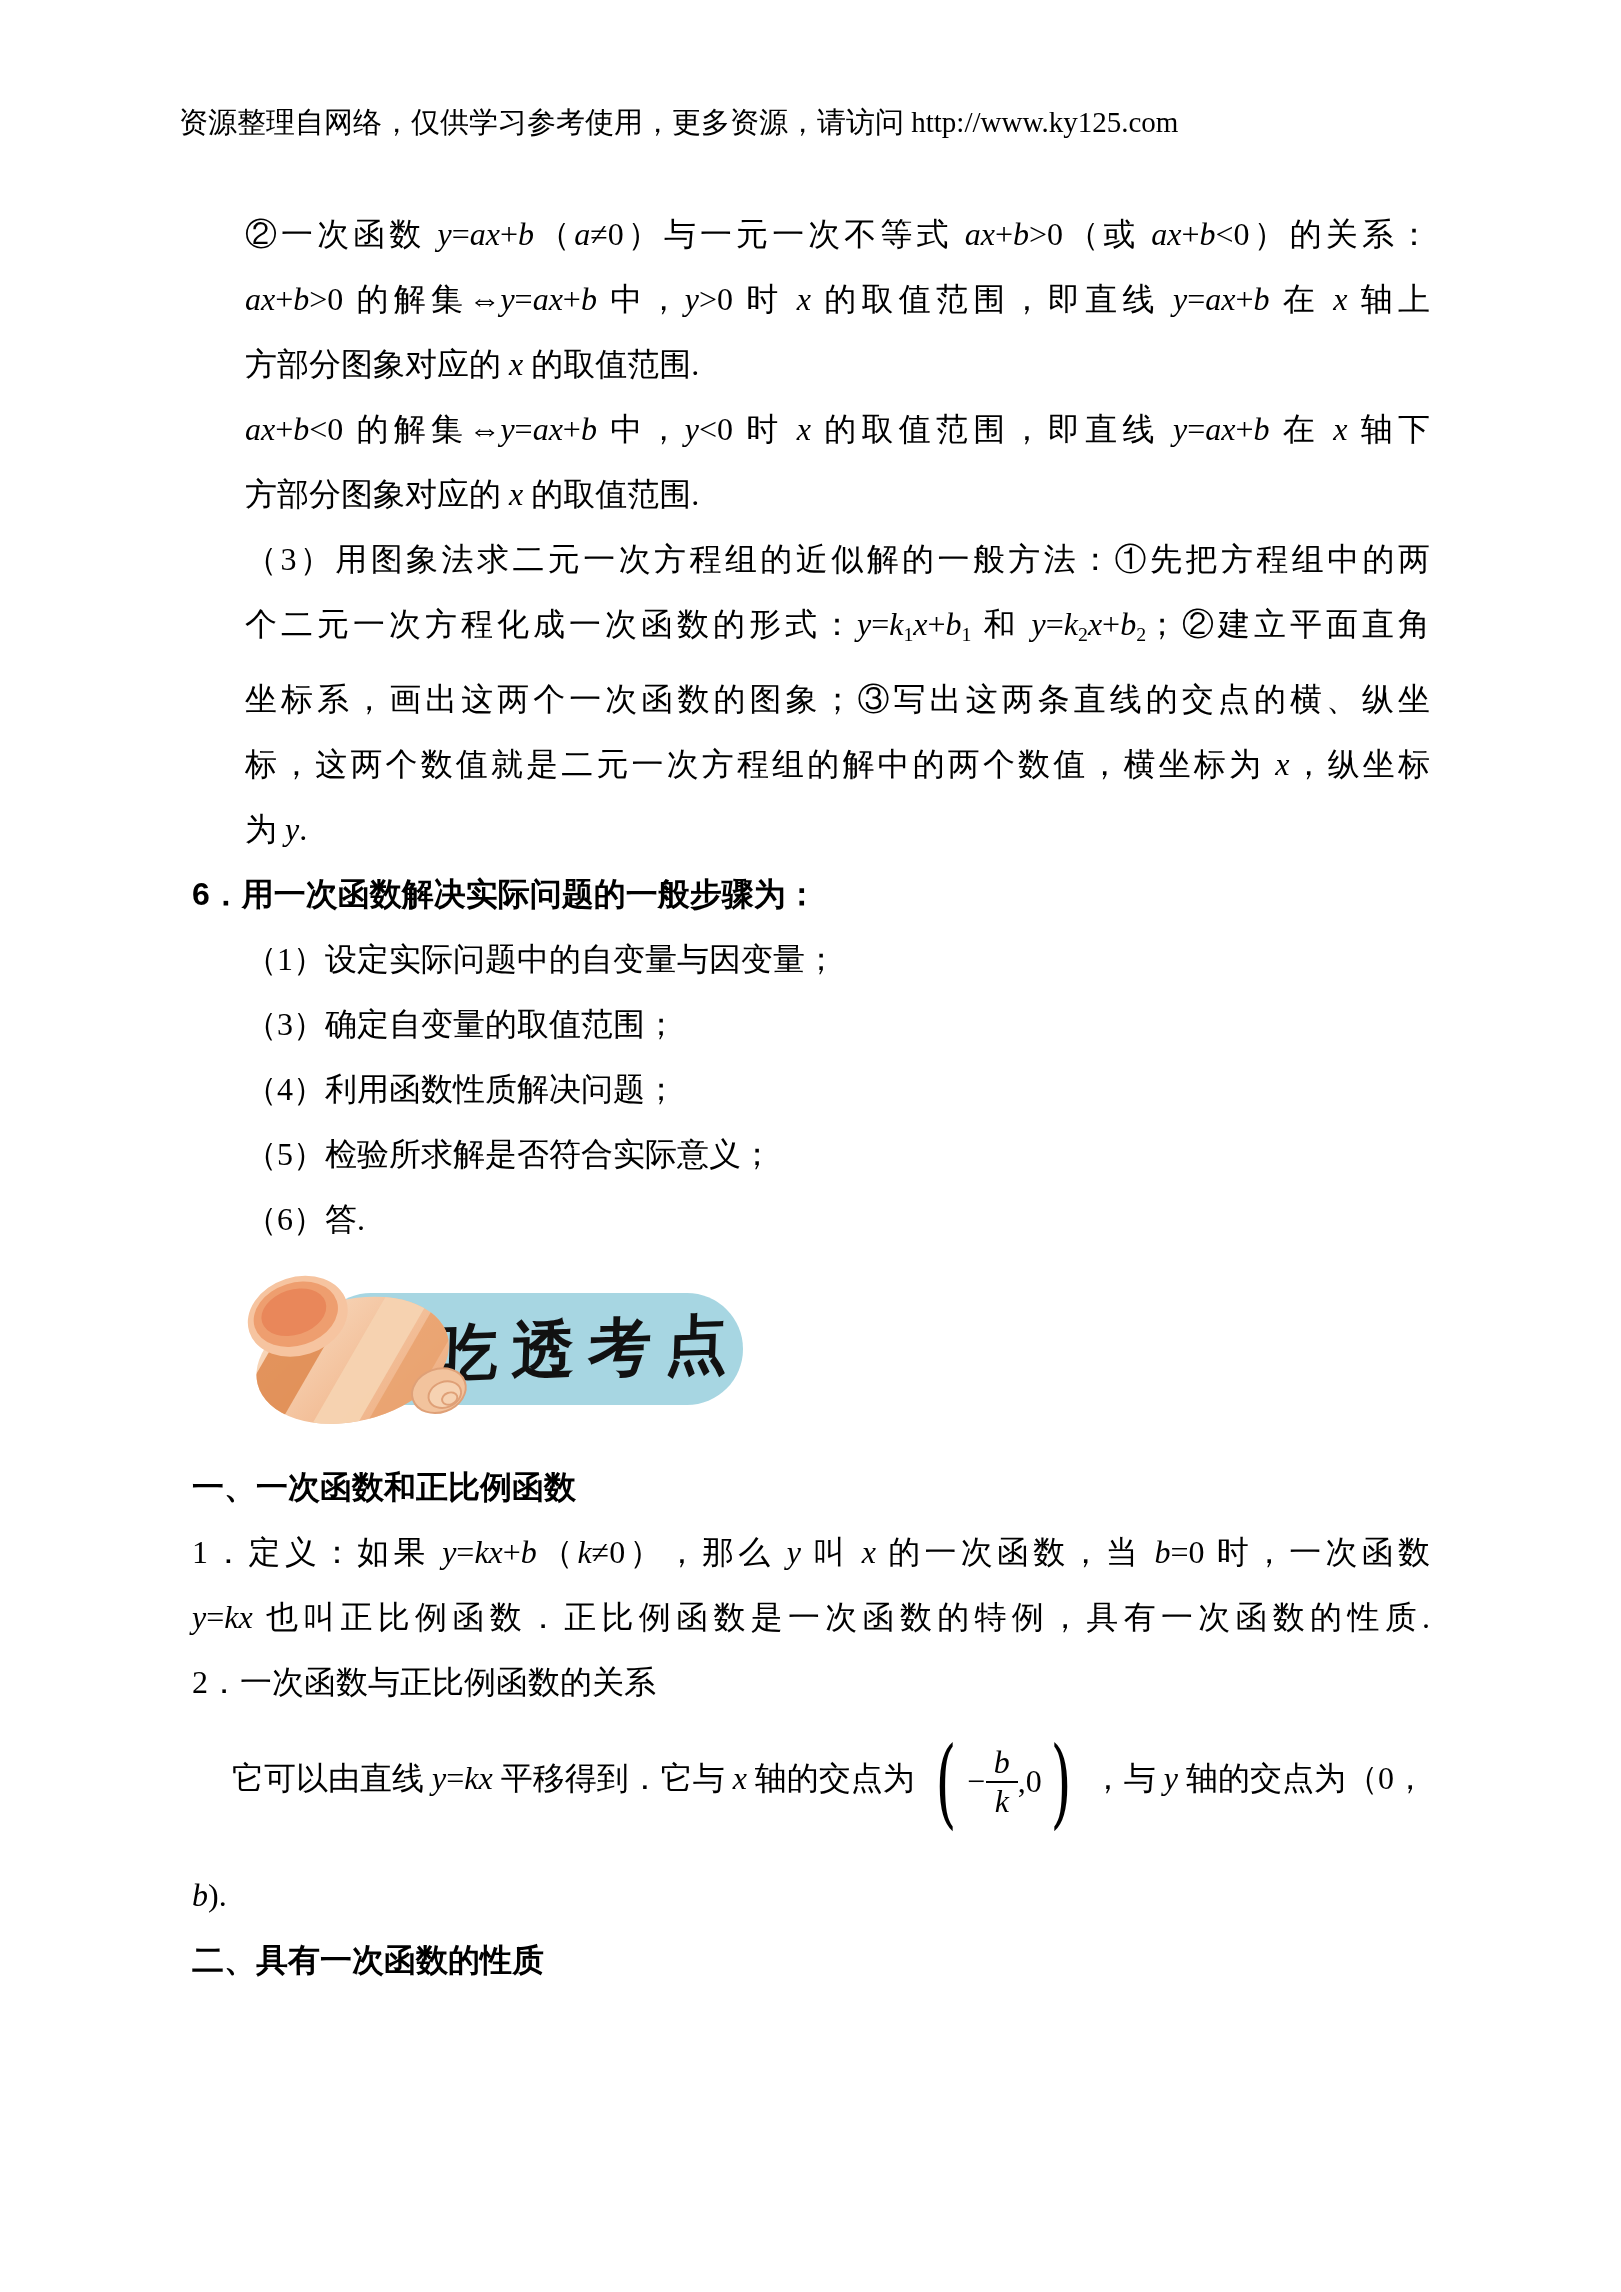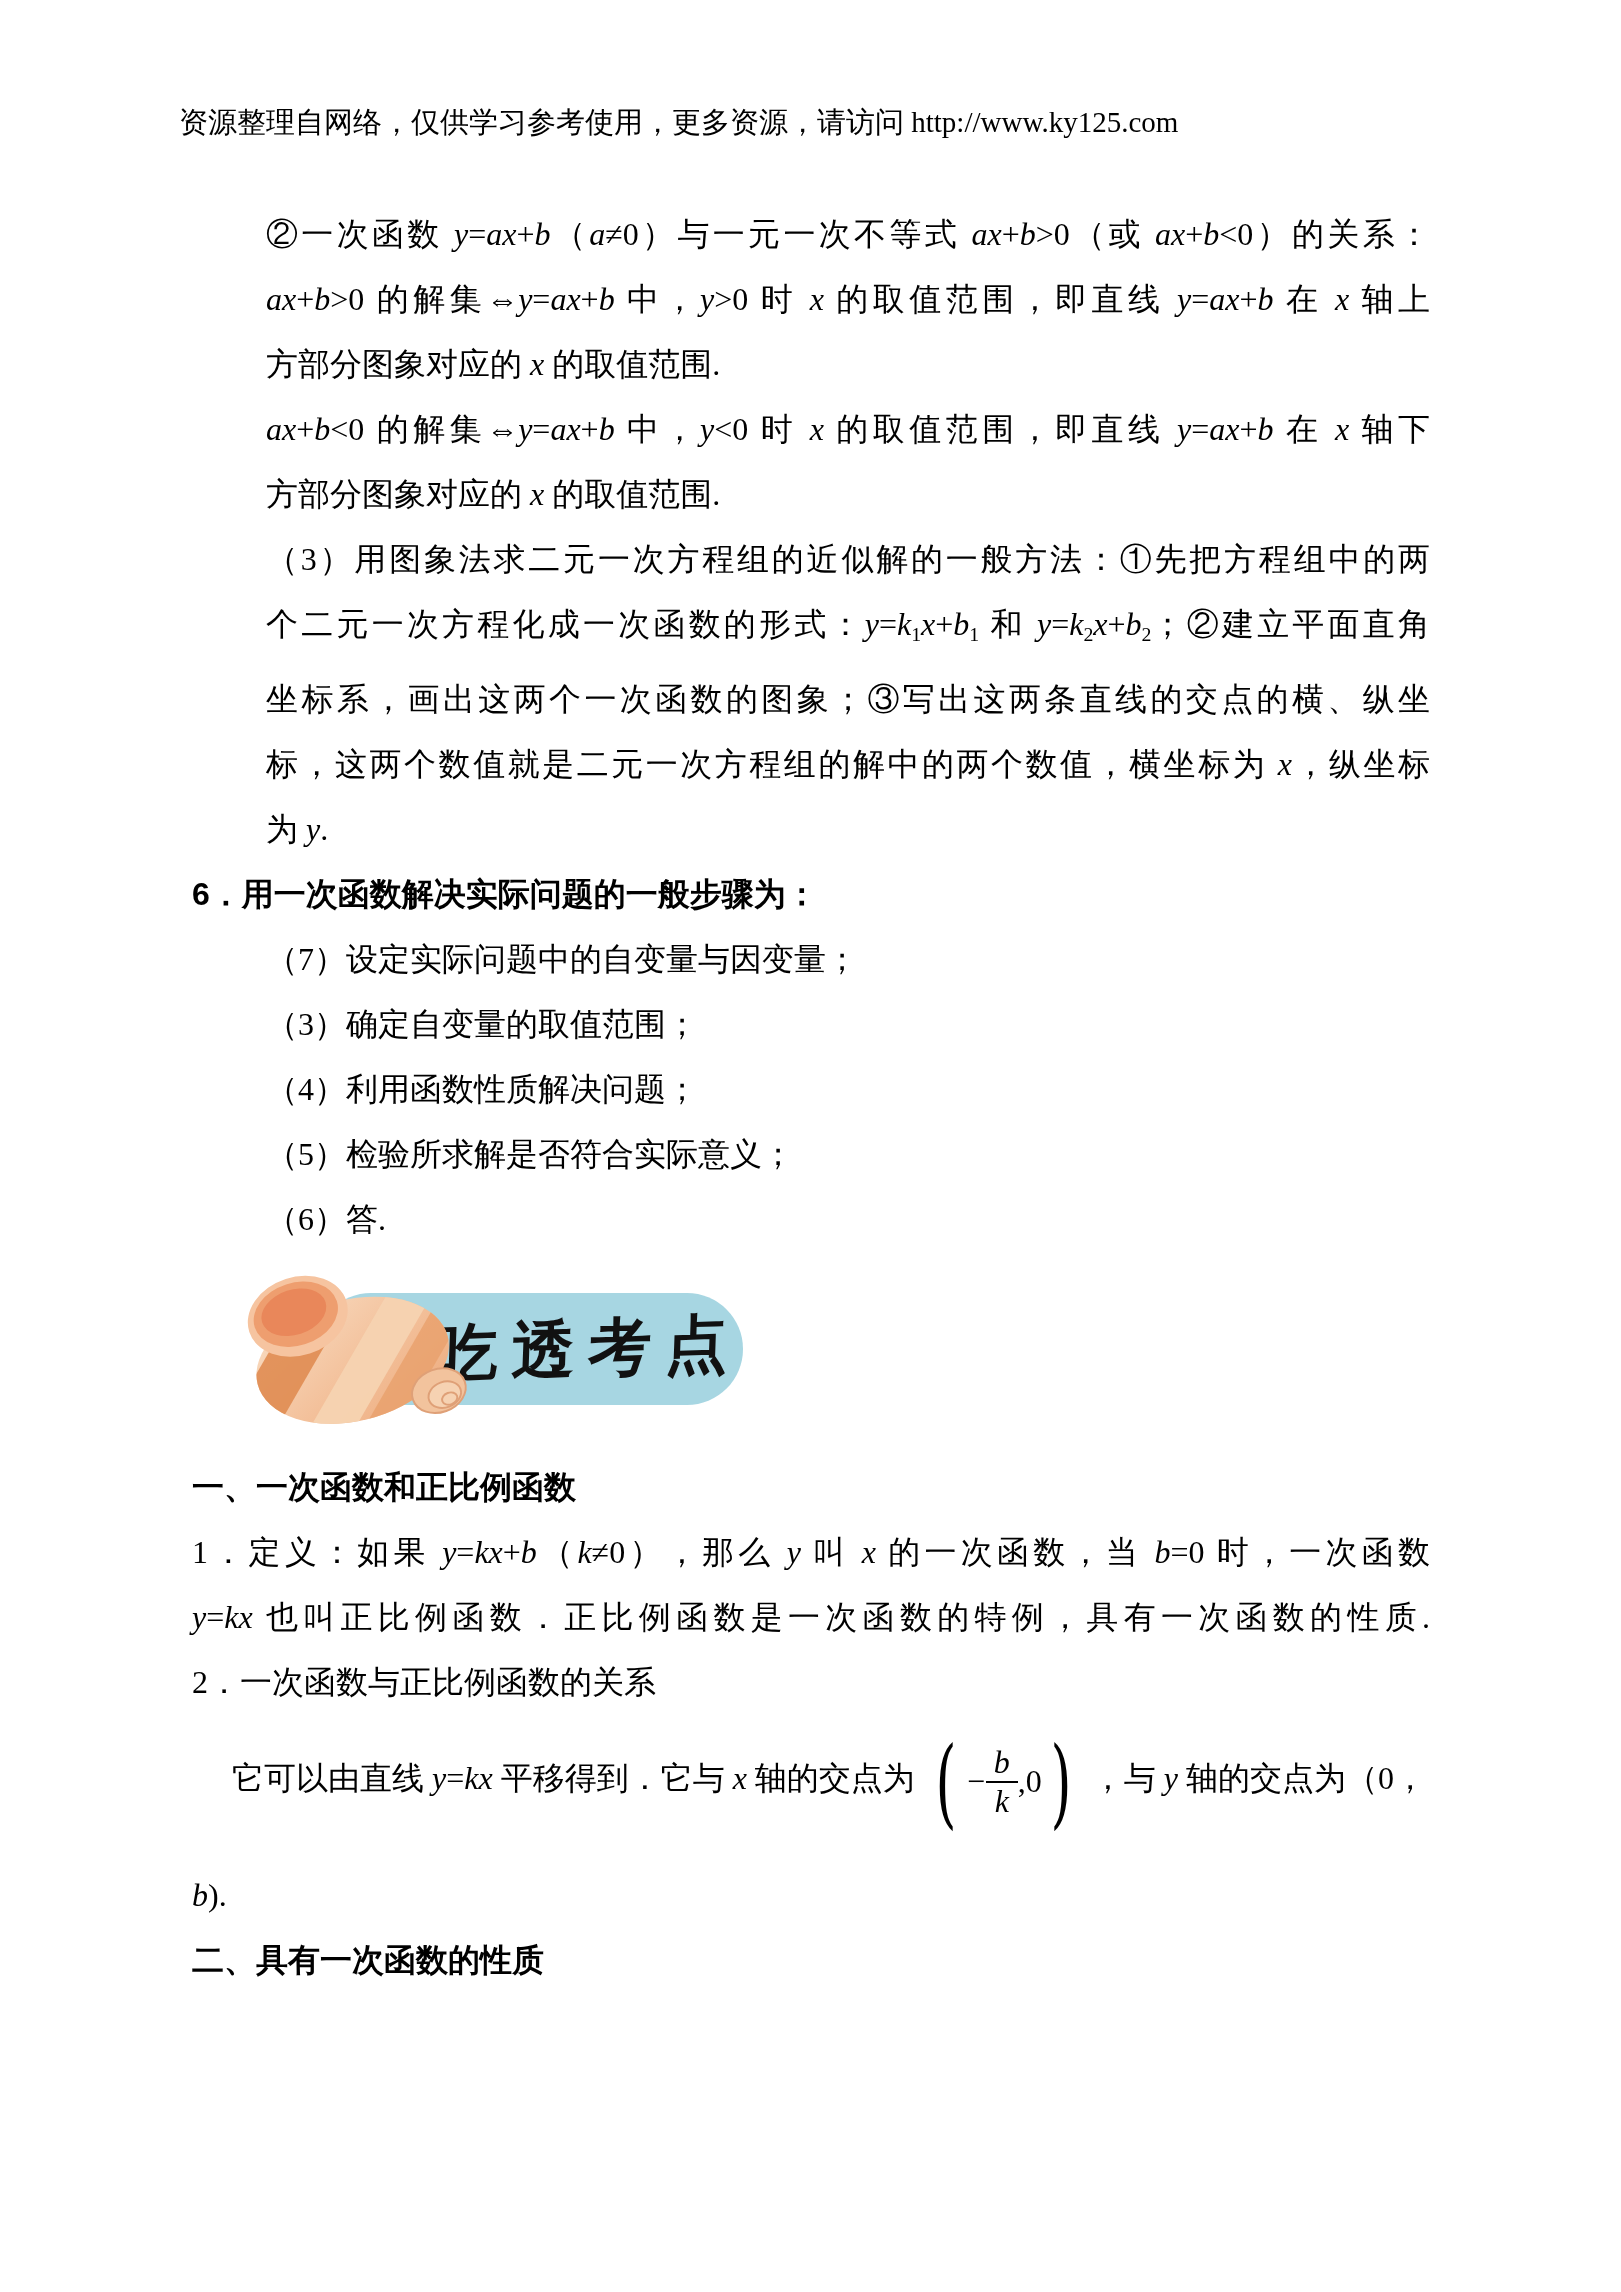--- a/index.html
+++ b/index.html
@@ -2,21 +2,21 @@
 <html><head>
 <meta charset="utf-8">
 <style>
   html,body{margin:0;padding:0;background:#ffffff;}
   body{width:1621px;height:2293px;position:relative;color:#000;
        font-family:"Liberation Serif", serif;}
   .header{margin:104px 0 0 179px;font-size:29px;line-height:37px;}
   .doc{margin:61px 191px 0 192px;font-size:32px;}
   .line{margin:0;line-height:65px;text-align:justify;}
   .line.fill{text-align-last:justify;}
-  .line.ind{margin-left:74px;}
+  .line.ind{margin-left:53px;}
   .line.hd{font-family:"Liberation Sans", sans-serif;font-weight:bold;}
   .run-i{font-style:italic;}
   .run-sub{font-size:0.62em;vertical-align:-0.28em;}
   
   .badge{position:relative;height:149px;margin:25.5px 0 29px 49px;}
   .pill{position:absolute;left:74px;top:15.7px;width:428px;height:112px;
         border-radius:56px;background:#a7d6e2;display:flex;align-items:center;
         justify-content:center;padding-left:118px;box-sizing:border-box;}
   .pill-label{font-family:"Liberation Serif", serif;font-weight:bold;font-size:63px;
         letter-spacing:13.7px;transform:rotate(-2deg) skewX(-4deg);color:#111;}
@@ -44,21 +44,21 @@
       <p class="line ind fill"><span class="run-i">ax</span><span>+</span><span class="run-i">b</span><span>&gt;0 的解集⇔</span><span class="run-i">y</span><span>=</span><span class="run-i">ax</span><span>+</span><span class="run-i">b</span><span> 中，</span><span class="run-i">y</span><span>&gt;0 时 </span><span class="run-i">x</span><span> 的取值范围，即直线 </span><span class="run-i">y</span><span>=</span><span class="run-i">ax</span><span>+</span><span class="run-i">b</span><span> 在 </span><span class="run-i">x</span><span> 轴上</span></p>
       <p class="line ind"><span>方部分图象对应的 </span><span class="run-i">x</span><span> 的取值范围.</span></p>
       <p class="line ind fill"><span class="run-i">ax</span><span>+</span><span class="run-i">b</span><span>&lt;0 的解集⇔</span><span class="run-i">y</span><span>=</span><span class="run-i">ax</span><span>+</span><span class="run-i">b</span><span> 中，</span><span class="run-i">y</span><span>&lt;0 时 </span><span class="run-i">x</span><span> 的取值范围，即直线 </span><span class="run-i">y</span><span>=</span><span class="run-i">ax</span><span>+</span><span class="run-i">b</span><span> 在 </span><span class="run-i">x</span><span> 轴下</span></p>
       <p class="line ind"><span>方部分图象对应的 </span><span class="run-i">x</span><span> 的取值范围.</span></p>
       <p class="line ind fill"><span>（3）用图象法求二元一次方程组的近似解的一般方法：①先把方程组中的两</span></p>
       <p class="line ind fill"><span>个二元一次方程化成一次函数的形式：</span><span class="run-i">y</span><span>=</span><span class="run-i">k</span><span class="run-sub">1</span><span class="run-i">x</span><span>+</span><span class="run-i">b</span><span class="run-sub">1</span><span> 和 </span><span class="run-i">y</span><span>=</span><span class="run-i">k</span><span class="run-sub">2</span><span class="run-i">x</span><span>+</span><span class="run-i">b</span><span class="run-sub">2</span><span>；②建立平面直角</span></p>
       <p class="line ind fill"><span>坐标系，画出这两个一次函数的图象；③写出这两条直线的交点的横、纵坐</span></p>
       <p class="line ind fill"><span>标，这两个数值就是二元一次方程组的解中的两个数值，横坐标为 </span><span class="run-i">x</span><span>，纵坐标</span></p>
       <p class="line ind"><span>为 </span><span class="run-i">y</span><span>.</span></p>
       <p class="line hd"><span>6．用一次函数解决实际问题的一般步骤为：</span></p>
-      <p class="line ind"><span>（7）设定实际问题中的自变量与因变量；</span></p>
+      <p class="line ind"><span>（1）设定实际问题中的自变量与因变量；</span></p>
       <p class="line ind"><span>（3）确定自变量的取值范围；</span></p>
       <p class="line ind"><span>（4）利用函数性质解决问题；</span></p>
       <p class="line ind"><span>（5）检验所求解是否符合实际意义；</span></p>
       <p class="line ind"><span>（6）答.</span></p>
     </div>
 
   <div class="badge">
     <div class="pill">
       <span class="pill-label">吃透考点</span>
     </div>

